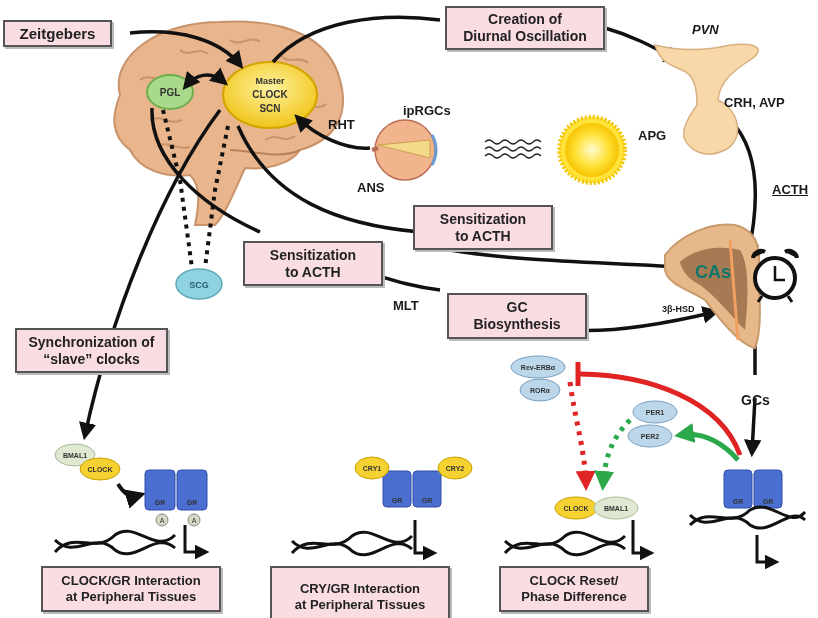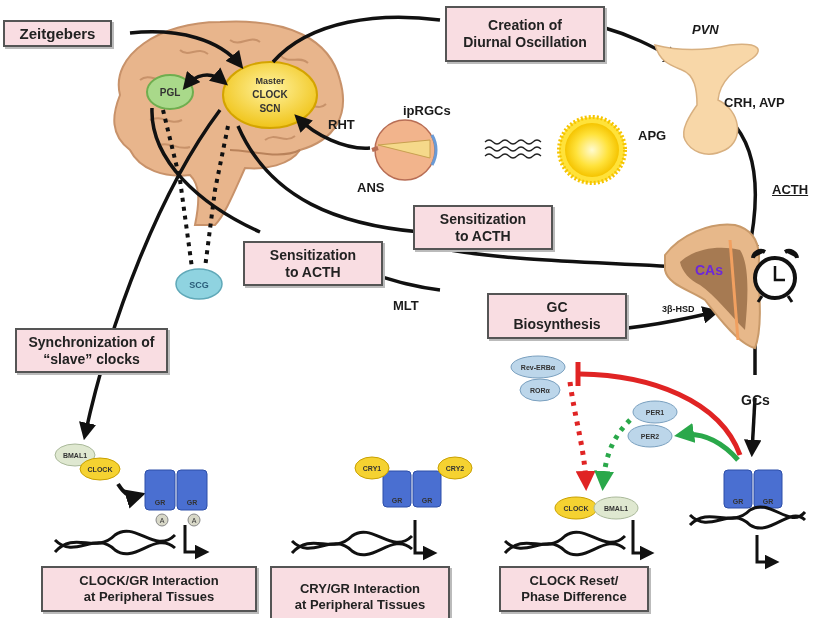--- a/index.html
+++ b/index.html
@@ -200,41 +200,41 @@
   <g>
     <path d="M690,525 C710,505 730,530 750,510 C770,497 790,530 805,512" fill="none" stroke="#111" stroke-width="3"></path>
     <path d="M690,515 C710,535 730,505 750,525 C770,538 790,505 805,520" fill="none" stroke="#111" stroke-width="3"></path>
   </g>
   <path d="M757,535 L757,562 L775,562" fill="none" stroke="#111" stroke-width="3" marker-end="url(#ah)"></path>
 </svg>
 
 <div class="box" style="left:3px;top:20px;width:109px;height:27px;font-size:15px;">
   <span>Zeitgebers</span>
 </div>
-<div class="box" style="left:445px;top:6px;width:160px;height:56px;flex-direction:column;align-items:center;">
+<div class="box" style="left:445px;top:6px;width:160px;height:44px;flex-direction:column;align-items:center;">
   <span>Creation of</span>
   <span>Diurnal Oscillation</span>
 </div>
 <div class="box" style="left:413px;top:205px;width:140px;height:45px;flex-direction:column;">
   <span>Sensitization</span>
   <span>to ACTH</span>
 </div>
 <div class="box" style="left:243px;top:241px;width:140px;height:45px;flex-direction:column;">
   <span>Sensitization</span>
   <span>to ACTH</span>
 </div>
-<div class="box" style="left:447px;top:293px;width:140px;height:46px;flex-direction:column;margin-left:40px;">
+<div class="box" style="left:447px;top:293px;width:140px;height:46px;flex-direction:column;">
   <span>GC</span>
   <span>Biosynthesis</span>
 </div>
 <div class="box" style="left:15px;top:328px;width:153px;height:45px;flex-direction:column;">
   <span>Synchronization of</span>
   <span>“slave” clocks</span>
 </div>
-<div class="box" style="left:41px;top:566px;width:216px;height:46px;flex-direction:column;font-size:13px;">
+<div class="box" style="left:41px;top:566px;width:180px;height:46px;flex-direction:column;font-size:13px;">
   <span>CLOCK/GR Interaction</span>
   <span>at Peripheral Tissues</span>
 </div>
 <div class="box" style="left:270px;top:566px;width:180px;height:62px;flex-direction:column;font-size:13px;">
   <span>CRY/GR Interaction</span>
   <span>at Peripheral Tissues</span>
 </div>
 <div class="box" style="left:499px;top:566px;width:150px;height:46px;flex-direction:column;font-size:13px;">
   <span>CLOCK Reset/</span>
   <span>Phase Difference</span>
@@ -243,13 +243,13 @@
 <div class="lbl" style="left:692px;top:22px;font-style:italic;">PVN</div>
 <div class="lbl" style="left:724px;top:95px;">CRH, AVP</div>
 <div class="lbl" style="left:638px;top:128px;">APG</div>
 <div class="lbl" style="left:772px;top:182px;text-decoration:underline;">ACTH</div>
 <div class="lbl" style="left:403px;top:103px;">ipRGCs</div>
 <div class="lbl" style="left:328px;top:117px;">RHT</div>
 <div class="lbl" style="left:357px;top:180px;text-align:right;">ANS</div>
 <div class="lbl" style="left:393px;top:298px;">MLT</div>
 <div class="lbl" style="left:662px;top:304px;font-size:9px;">3β-HSD</div>
 <div class="lbl" style="left:741px;top:380px;font-size:14px;margin-top:12px;">GCs</div>
-<div class="lbl" style="left:695px;top:262px;color:#6d28d9;font-size:14px;">CAs</div>
+<div class="lbl" style="left:695px;top:262px;color:#0f766e;font-size:18px;">CAs</div>
 
 </body></html>

